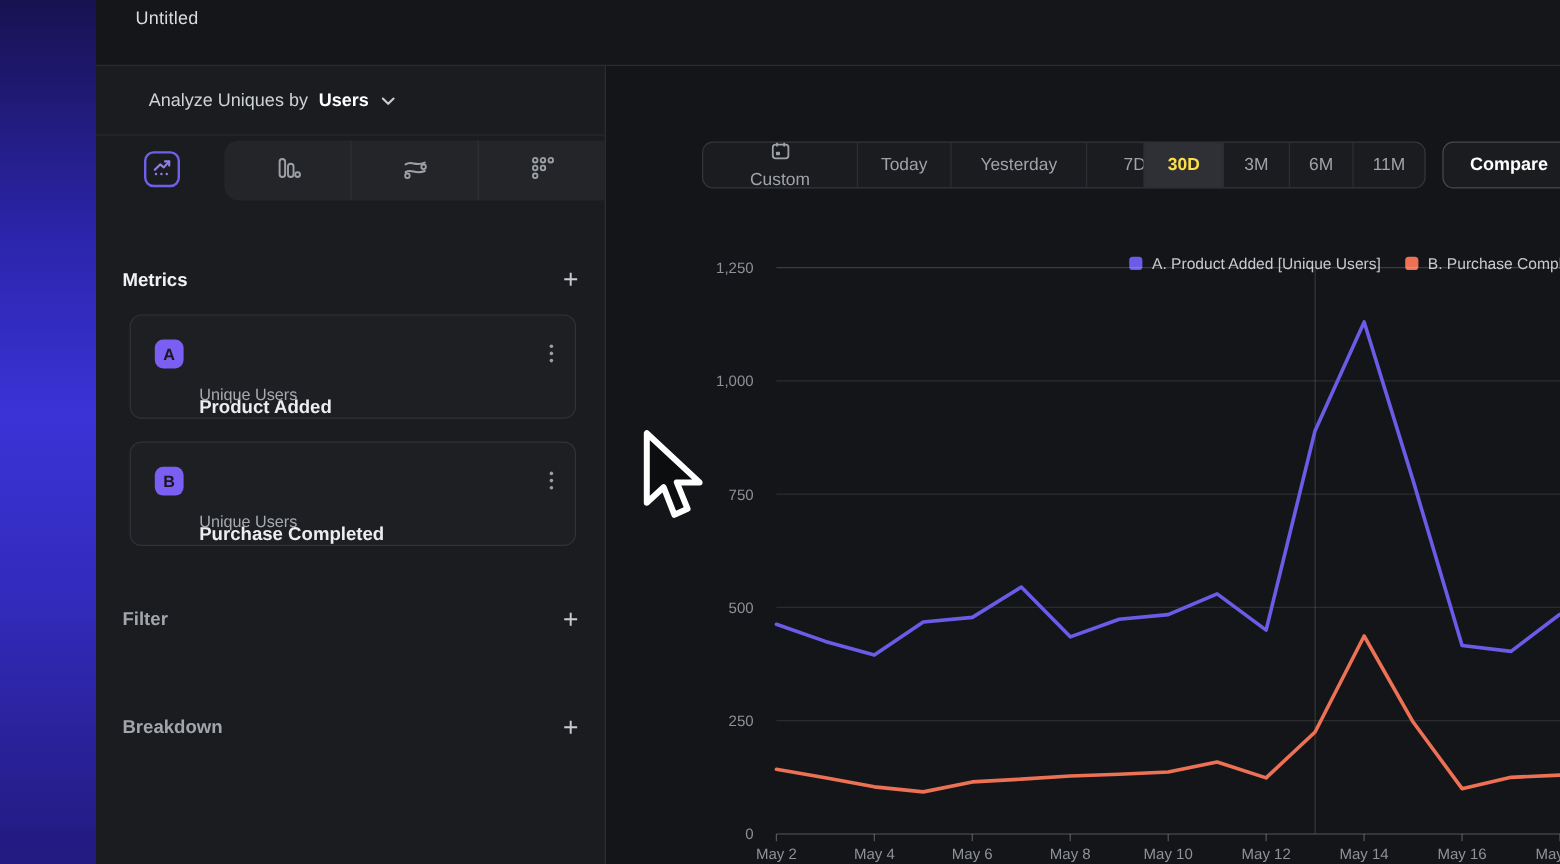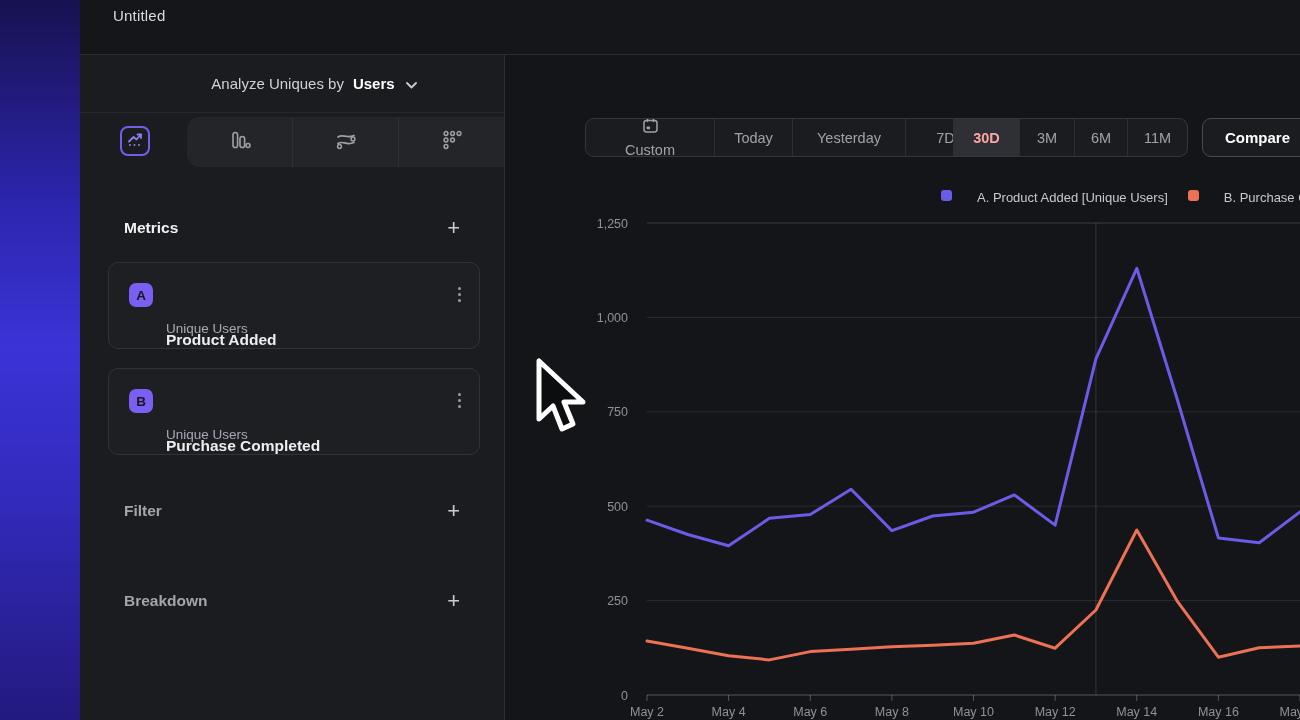--- a/index.html
+++ b/index.html
@@ -13,36 +13,36 @@
 
   
   .topbar { position:absolute; left:80px; top:0; width:1220px; height:55px;
     background:#151619; border-bottom:1px solid #2a2c31; }
   .topbar .title { position:absolute; left:33px; top:7px; font-size:15px; color:#d9dbdd; letter-spacing:.2px; }
 
   
   .sidebar { position:absolute; left:80px; top:55px; width:425px; height:665px;
     background:#1a1c20; border-right:1px solid #2b2d32; }
   .analyze-row { position:absolute; left:0; top:0; width:100%; height:58px;
-    border-bottom:1px solid #27292e; display:flex; align-items:center; padding-left:44px; gap:9px;justify-content:center; }
+    border-bottom:1px solid #27292e; display:flex; align-items:center; padding-left:44px; gap:9px; }
   .analyze-prefix { font-size:15px; color:#cfd2d5; }
   .analyze-value { font-size:15px; color:#ffffff; font-weight:700; }
   .chev { display:inline-block; margin-left:2px; }
 
   .tabs-row { position:absolute; left:0; top:58px; width:100%; height:58px; }
   .tab-selected { position:absolute; left:40px; top:13px; width:30px; height:30px;
     border:2px solid #6f60ea; border-radius:8px; display:flex; align-items:center; justify-content:center;
     background:#1a1c20; cursor:pointer; }
   .tab-strip { position:absolute; left:107px; right:0; top:4px; height:50px;
     background:#232529; border-radius:12px 0 0 12px; display:flex; }
   .tab-cell { flex:1; display:flex; align-items:center; justify-content:center; }
   .tab-cell + .tab-cell { border-left:1px solid #2e3034; }
 
   .section-head { position:absolute; left:0; width:100%; height:30px;
-    display:flex; align-items:center; justify-content:space-between; padding:0 44px; }
+    display:flex; align-items:flex-end; justify-content:space-between; padding:0 22px; }
   .section-head .h-white { font-size:15.5px; font-weight:700; color:#f1f2f3; }
   .section-head .h-gray  { font-size:15.5px; font-weight:600; color:#a2a6ac; }
   .plus { font-size:22px; font-weight:400; color:#c8cbcf; line-height:20px; cursor:pointer; }
 
   .metric-card { position:absolute; left:28px; width:372px; height:87px;
     border:1px solid #303339; border-radius:10px; background:rgba(255,255,255,0.015); }
   .metric-badge { position:absolute; left:20px; top:20px; width:24px; height:24px; border-radius:7px;
     background:#7b5ff2; color:#17181b; font-size:13.5px; font-weight:700;
     display:flex; align-items:center; justify-content:center; }
   .metric-name { position:absolute; left:57px; top:24px; font-size:15.5px; font-weight:600; color:#ededee;margin-top:44px; }
@@ -51,29 +51,29 @@
   .kebab i { width:3px; height:3px; border-radius:50%; background:#9b9ea4; }
 
   
   .main { position:absolute; left:505px; top:55px; width:795px; height:665px; }
 
   .range-bar { position:absolute; left:80px; top:63px; height:39px; display:flex;
     border:1px solid #34363c; border-radius:9px; background:#1b1c20; overflow:hidden; }
   .seg { display:flex; align-items:center; justify-content:center; gap:8px;
     font-size:14.5px; color:#9fa3a9; cursor:pointer; white-space:nowrap; }
   .seg + .seg { border-left:1px solid #2c2e33; }
-  .seg.selected { background:#2e3036; color:#fca5a5; font-weight:700; }
+  .seg.selected { background:#2e3036; color:#fde047; font-weight:700; }
 
   .compare-btn { position:absolute; left:697px; top:63px; height:39px; width:116px;
     border:1px solid #47494f; border-radius:9px; background:#1b1c20;
     color:#ffffff; font-size:15px; font-weight:700; display:flex; align-items:center;
     padding-left:22px; cursor:pointer; }
 
   .legend { position:absolute; left:436px; top:135px; display:flex; gap:20px; white-space:nowrap; }
-  .legend-item { display:flex; gap:25px; }
+  .legend-item { display:flex; align-items:center; gap:8px;margin-top:22px; }
   .legend-swatch { width:11px; height:11px; border-radius:3px; }
   .legend-label { font-size:13px; color:#c6c9cd; }
 
   .chart-svg { position:absolute; left:0; top:0; }
 
   .cursor { position:absolute; left:531px; top:357px; pointer-events:none; z-index:50; }
 </style>
 </head>
 <body>
 

